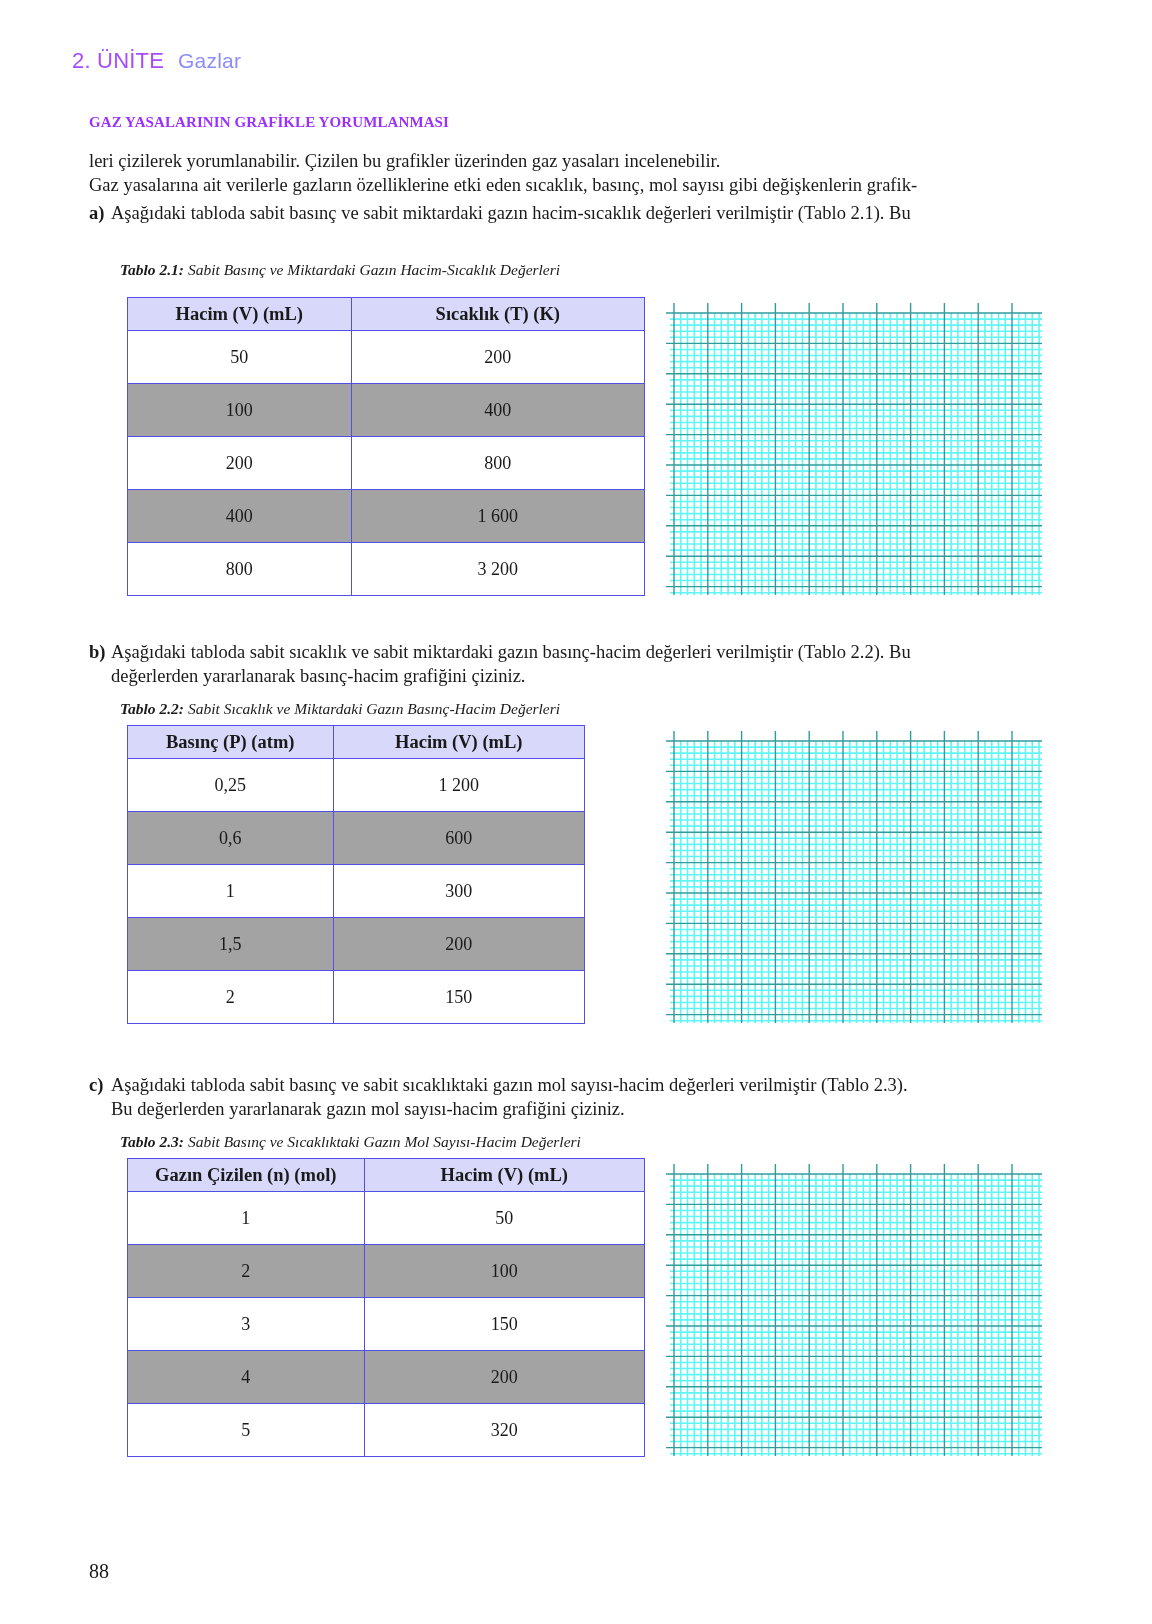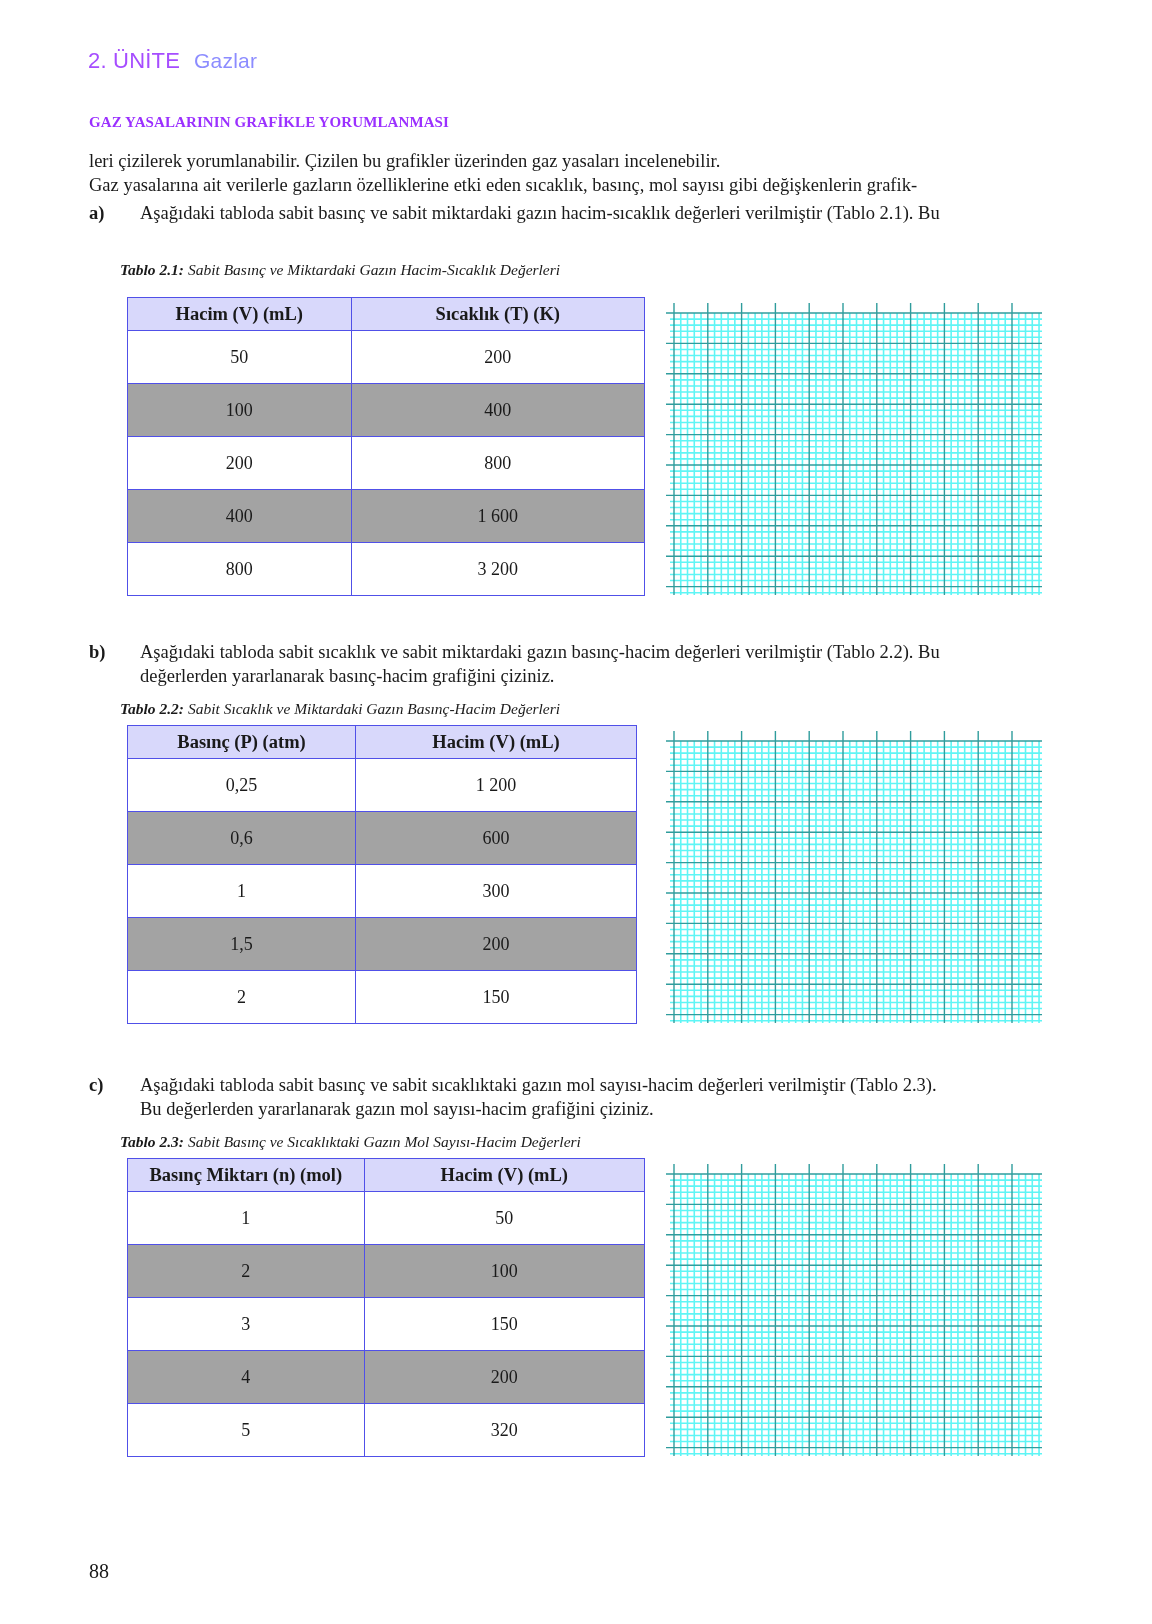--- a/index.html
+++ b/index.html
@@ -1,27 +1,27 @@
 <!DOCTYPE html>
 <html><head>
 <meta charset="utf-8">
 <style>
   html, body { margin: 0; padding: 0; background: #ffffff; }
   body { width: 1152px; height: 1624px; position: relative; overflow: hidden;
          font-family: "Liberation Serif", "DejaVu Serif", serif; color: #1a1a1a; }
-  .unit-header { position: absolute; left: 88px; top: 48px; font-family: "Liberation Sans", "DejaVu Sans", sans-serif;
+  .unit-header { position: absolute; left: 72px; top: 48px; font-family: "Liberation Sans", "DejaVu Sans", sans-serif;
                  font-size: 22px; letter-spacing: 0.2px; }
   .unit-header .unit { color: #a64dff; }
   .unit-header .topic { color: #8c8cff; margin-left: 14px; font-size: 21px; }
   .section-title { position: absolute; left: 89px; top: 114px; font-family: "Liberation Serif", serif;
                    font-weight: bold; font-size: 15px; color: #9b30ff; letter-spacing: 0.1px; }
   .intro { position: absolute; left: 89px; top: 149px; width: 960px; font-size: 18.5px; line-height: 24px; }
   .item { position: absolute; left: 89px; width: 960px; font-size: 18.5px; line-height: 24px; }
   .item .letter { position: absolute; left: 0; top: 0; font-weight: bold; }
-  .item .text { margin-left: 51px; display: block; }
+  .item .text { margin-left: 22px; display: block; }
   .caption { position: absolute; left: 120px; font-size: 15.5px; font-style: italic; }
   .caption b { font-weight: bold; }
   table.data { position: absolute; left: 127px; border-collapse: collapse; font-size: 18px; }
   table.data th, table.data td { border: 1.5px solid #5050e8; text-align: center; padding: 0; }
   table.data th { background: #d8d8fb; font-weight: bold; height: 32px; font-size: 18.5px; }
   table.data td { height: 52px; }
   table.data tr.alt td { background: #a3a3a3; }
   .grid { position: absolute; left: 664px; width: 380px; }
   .page-number { position: absolute; left: 89px; top: 1560px; font-size: 20px; }
 </style>
@@ -184,21 +184,21 @@
   </svg>
 
 <div class="item" style="top:640px">
   <span class="letter">b)</span>
   <span class="text">
     <span style="display:block">Aşağıdaki tabloda sabit sıcaklık ve sabit miktardaki gazın basınç-hacim değerleri verilmiştir (Tablo 2.2). Bu</span>
     <span style="display:block">değerlerden yararlanarak basınç-hacim grafiğini çiziniz.</span>
   </span>
 </div>
 <div class="caption" style="top:700px"><b>Tablo 2.2:</b><span> Sabit Sıcaklık ve Miktardaki Gazın Basınç-Hacim Değerleri</span></div>
-<table class="data" style="top:725px; width:510px">
+<table class="data" style="top:725px; width:458px">
   <colgroup>
       <col style="width:232px">
       <col style="width:286px">
     </colgroup>
   <tbody>
       <tr>
     <th>Basınç (P) (atm)</th>
     <th>Hacim (V) (mL)</th>
   </tr>
   <tr>
@@ -336,21 +336,21 @@
   </span>
 </div>
 <div class="caption" style="top:1133px"><b>Tablo 2.3:</b><span> Sabit Basınç ve Sıcaklıktaki Gazın Mol Sayısı-Hacim Değerleri</span></div>
 <table class="data" style="top:1158px; width:518px">
   <colgroup>
       <col style="width:237px">
       <col style="width:281px">
     </colgroup>
   <tbody>
       <tr>
-    <th>Basınç Miktarı (n) (mol)</th>
+    <th>Gazın Çizilen (n) (mol)</th>
     <th>Hacim (V) (mL)</th>
   </tr>
   <tr>
         <td>1</td>
         <td>50</td>
       </tr>
   <tr class="alt">
         <td>2</td>
         <td>100</td>
       </tr>

